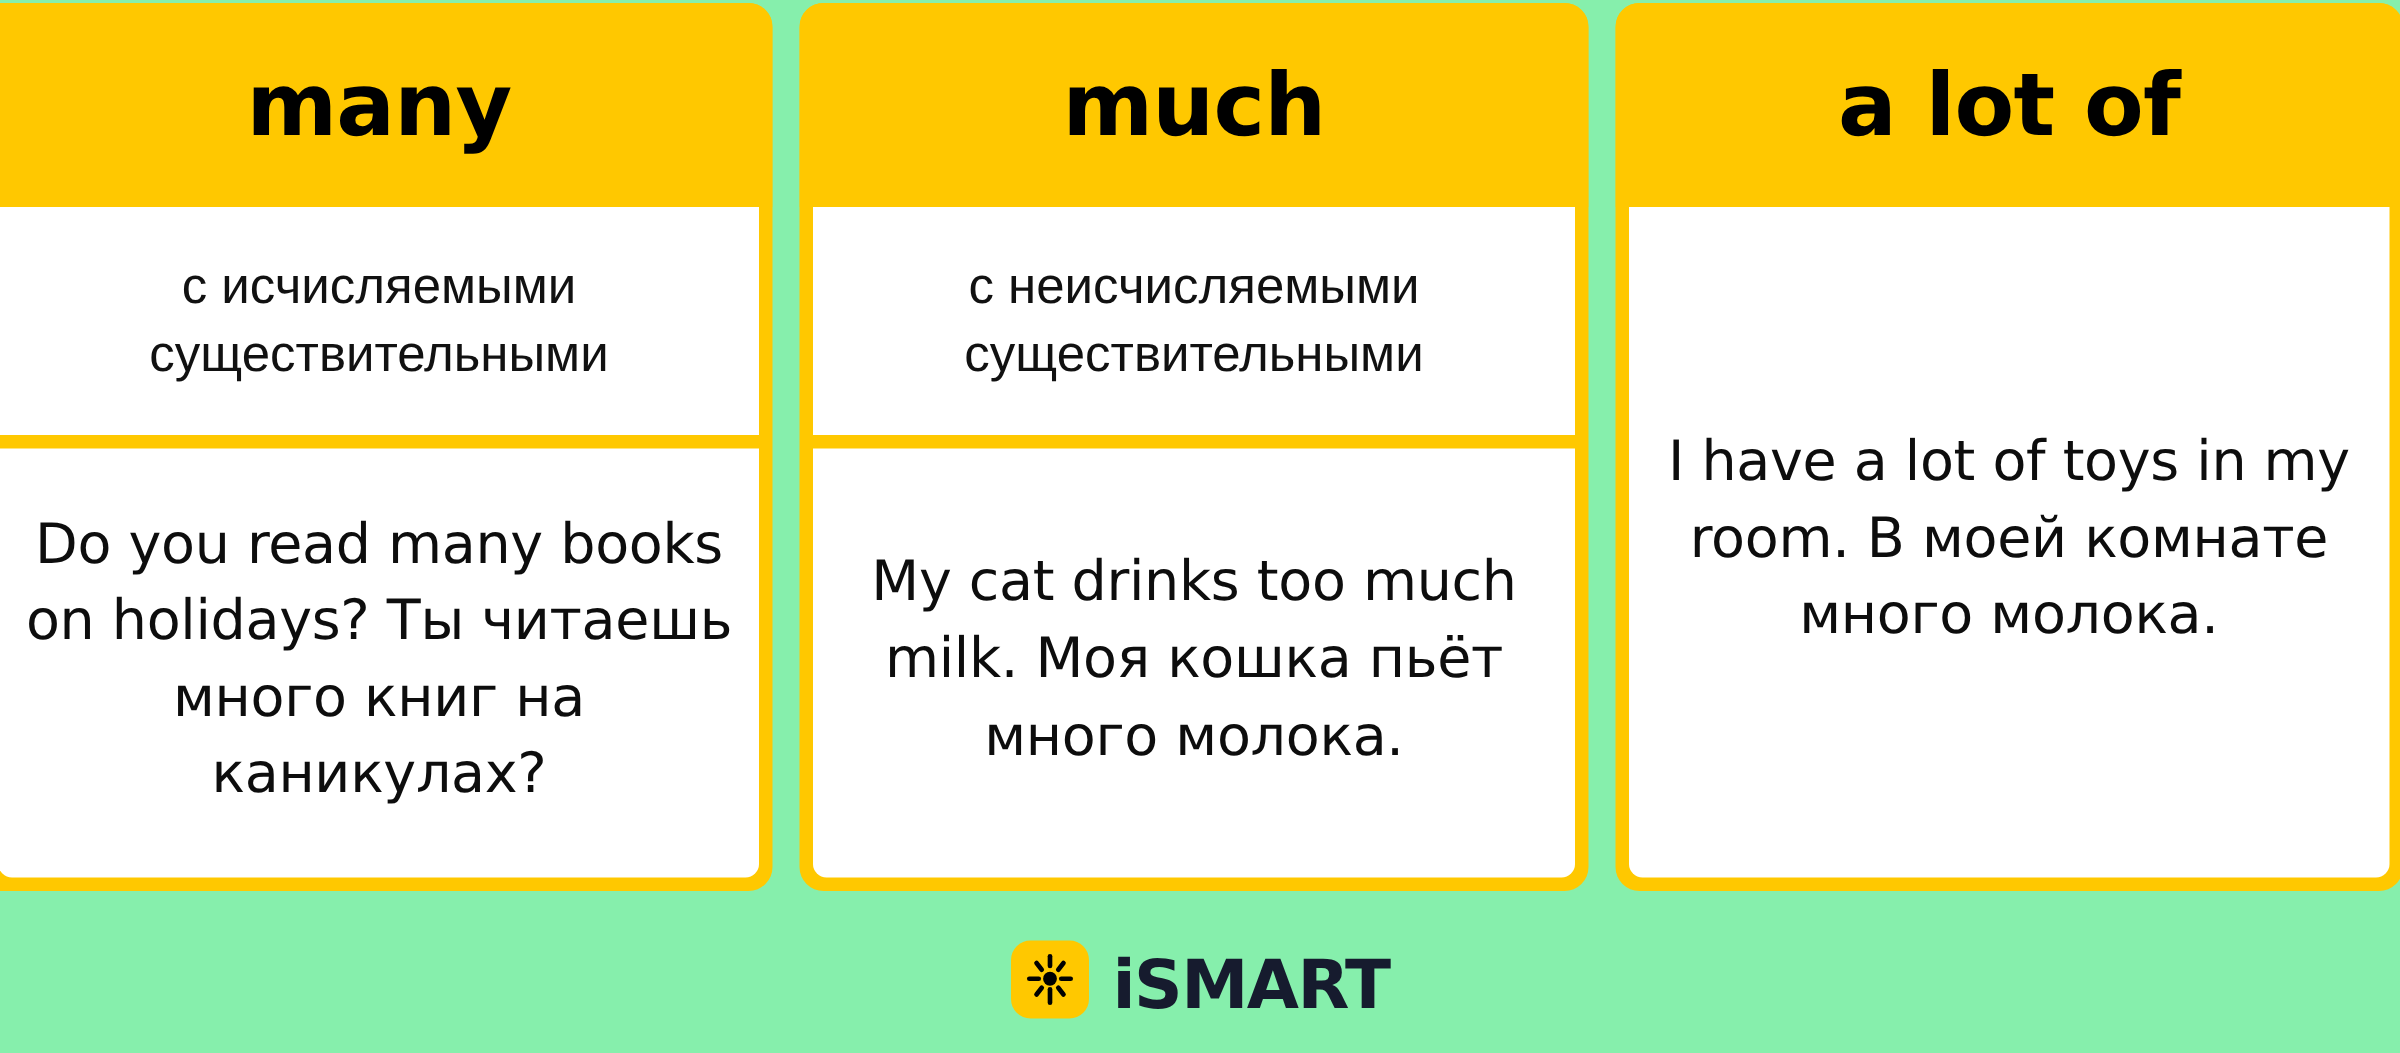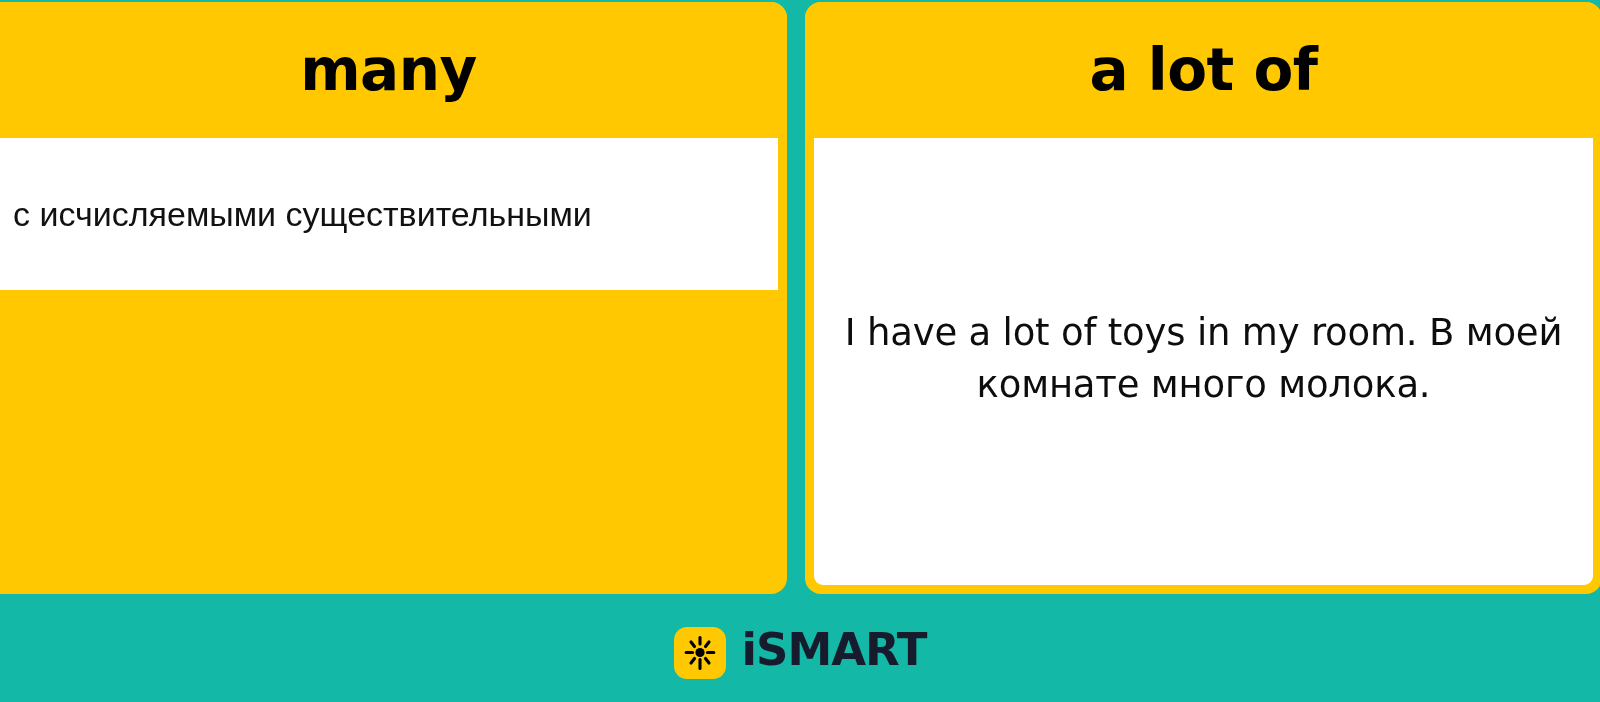--- a/index.html
+++ b/index.html
@@ -11,21 +11,21 @@
     height: 702px;
     background: #ffffff;
     font-family: "Liberation Sans", sans-serif;
     overflow: hidden;
   }
 
   .page {
     position: relative;
     width: 1600px;
     height: 702px;
-    background: #14b8a6;
+    background: #86efac;
   }
 
   
   .cards {
     position: absolute;
     left: -10px;
     top: 2px;
     width: 1612px;
     height: 592px;
     display: flex;
@@ -121,21 +121,21 @@
     top: 604px;
     width: 1600px;
     height: 98px;
     display: flex;
     align-items: center;
     justify-content: center;
   }
 
   .logo {
     display: flex;
-    align-items: flex-start;
+    align-items: flex-end;
     gap: 16px;
   }
 
   .logo-mark {
     width: 52px;
     height: 52px;
     background: #ffc800;
     border-radius: 13px;
     display: flex;
     align-items: center;
@@ -163,23 +163,39 @@
   <div class="cards">
 
     <div class="card card-clipped-left">
       <div class="card-header">
         <div class="card-header-title">many</div>
       </div>
       <div class="card-body">
         <div class="cell cell-definition">
           <div class="cell-text">с исчисляемыми существительными</div>
         </div>
-      </div>
-    </div>
-
+        <div class="cell cell-example">
+          <div class="cell-text">Do you read many books on holidays? Ты читаешь много книг на каникулах?</div>
+        </div>
+      </div>
+    </div>
+
+    <div class="card">
+      <div class="card-header">
+        <div class="card-header-title">much</div>
+      </div>
+      <div class="card-body">
+        <div class="cell cell-definition">
+          <div class="cell-text">с неисчисляемыми существительными</div>
+        </div>
+        <div class="cell cell-example">
+          <div class="cell-text">My cat drinks too much milk. Моя кошка пьёт много молока.</div>
+        </div>
+      </div>
+    </div>
 
     <div class="card">
       <div class="card-header">
         <div class="card-header-title">a lot of</div>
       </div>
       <div class="card-body">
         <div class="cell cell-example">
           <div class="cell-text">I have a lot of toys in my room. В моей комнате много молока.</div>
         </div>
       </div>

